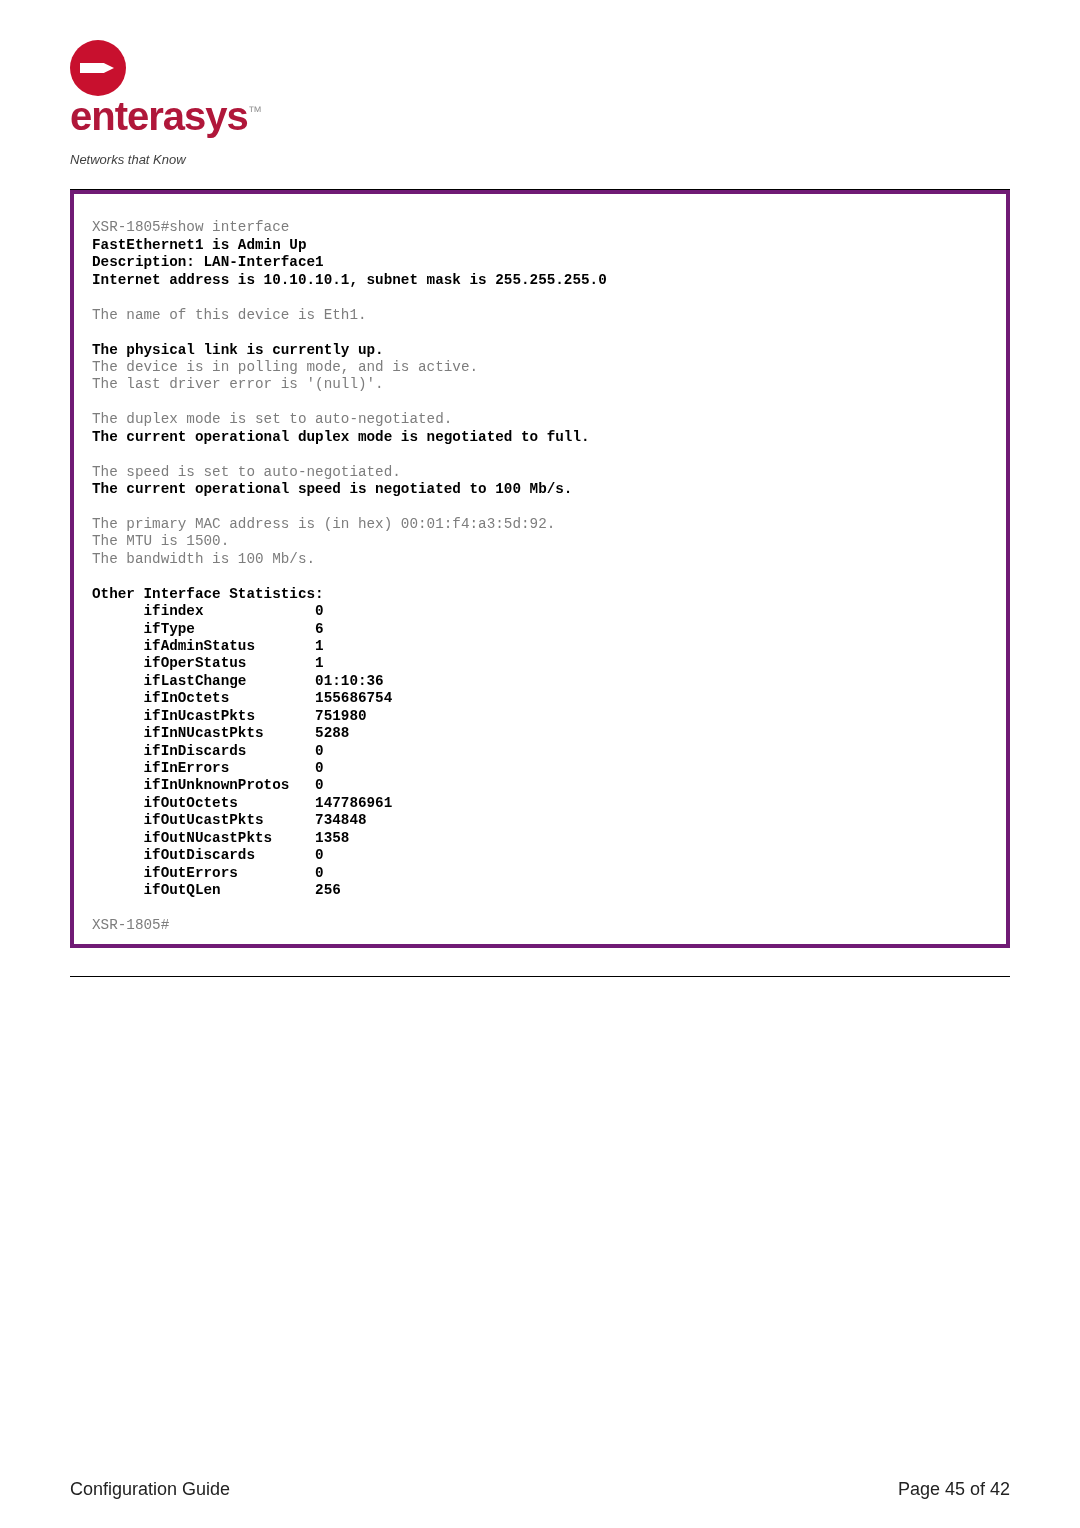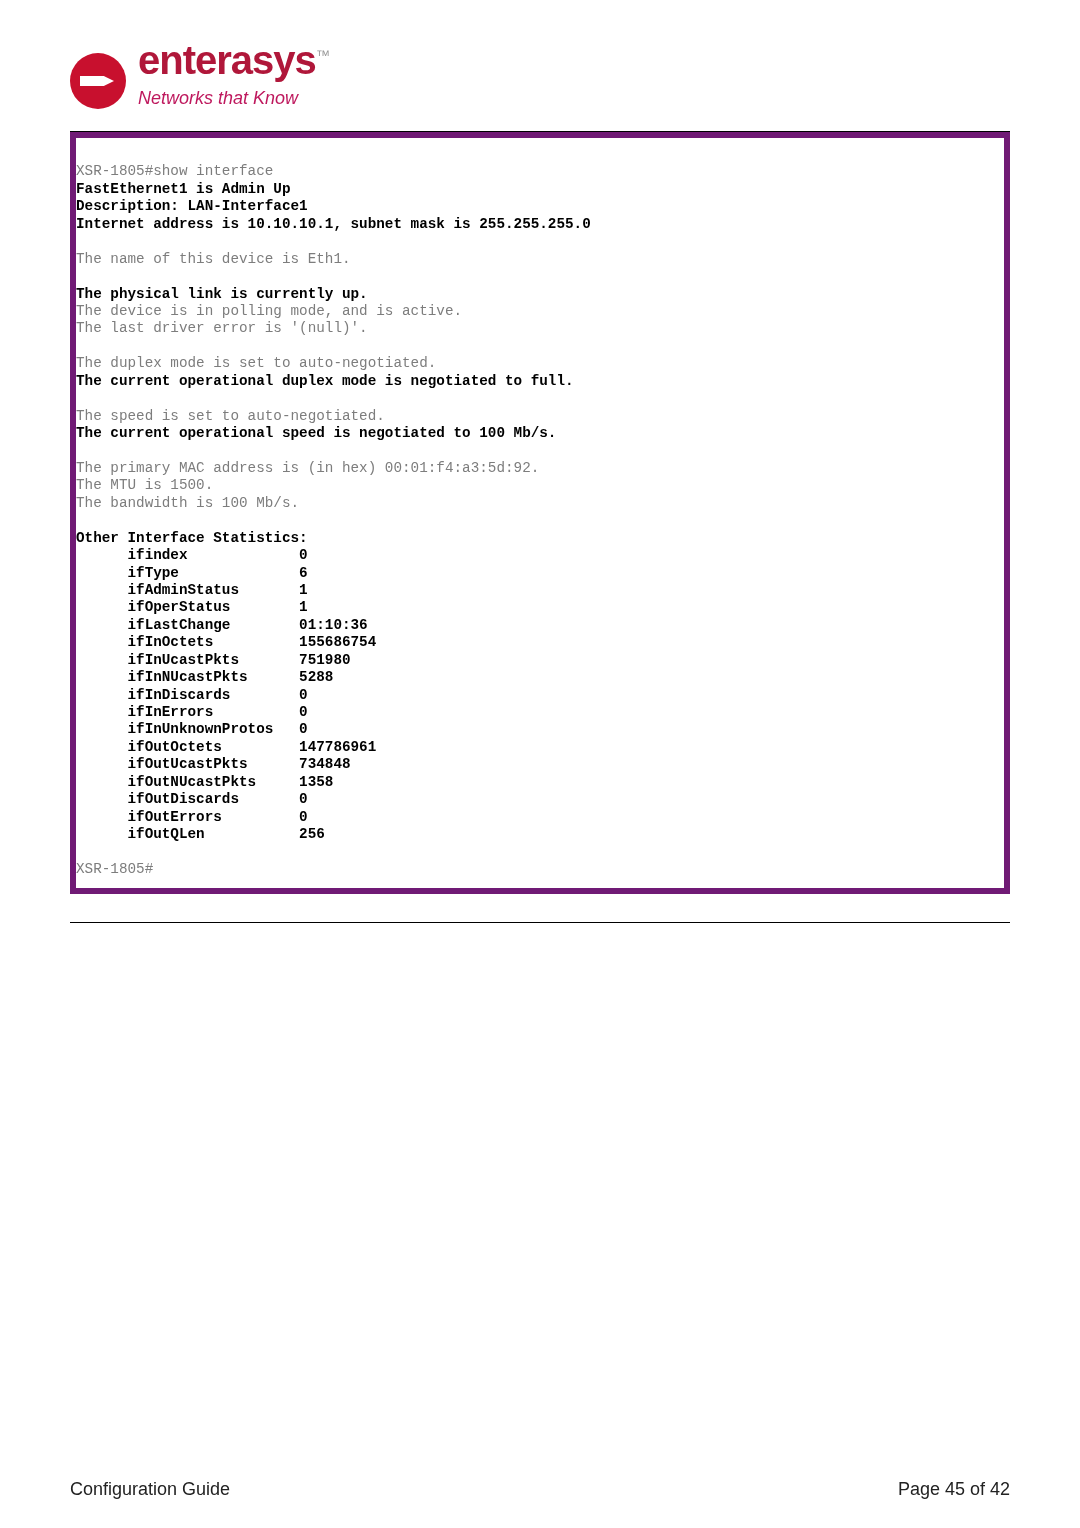--- a/index.html
+++ b/index.html
@@ -6,22 +6,23 @@
   body {
     background: #fff;
     width: 1080px;
     height: 1528px;
     font-family: Arial, Helvetica, sans-serif;
     position: relative;
     padding: 40px 70px 0 70px;
   }
   .logo-block {
     display: flex;
-    align-items: flex-end;
+    align-items: flex-start;
     margin-bottom: 22px;
+    flex-direction: column;
   }
   .logo-mark {
     width: 56px; height: 56px;
     background: #c8102e;
     border-radius: 50%;
     position: relative;
     margin-right: 12px;
   }
   .logo-mark::before {
     content: "";
@@ -32,35 +33,35 @@
     transform: translateY(-50%);
     clip-path: polygon(0 0, 70% 0, 100% 50%, 70% 100%, 0 100%);
   }
   .logo-text { display: flex; flex-direction: column; }
   .logo-name {
     font-size: 40px; font-weight: bold; color: #b0173a;
     letter-spacing: -1px;
     line-height: 1;
   }
   .logo-name .tm { font-size: 14px; vertical-align: super; color: #999; font-weight: normal; }
-  .logo-tag { font-size: 18px; color: #be185d; font-style: italic; margin-top: 8px; }
+  .logo-tag { font-size: 13px; color: #404040; font-style: italic; margin-top: 16px; }
 
   .section-heading {
     font-size: 18px;
     color: #222;
     margin-bottom: 4px;
   }
   .section-underline {
     border-top: 1px solid #000;
     margin-bottom: 0;
   }
 
   .code-box {
-    border: 6px solid #701a75;
-    padding: 8px 10px 10px 0;
+    border: 4px solid #701a75;
+    padding: 8px 10px 10px 18px;
     font-family: "Courier New", Courier, monospace;
     font-size: 14.3px;
     line-height: 1.22;
     white-space: pre;
     color: #7d7d7d;
     margin-bottom: 28px;
   }
   .code-box .b { font-weight: bold; color: #000; }
 
   .section-block { margin-bottom: 24px; }

